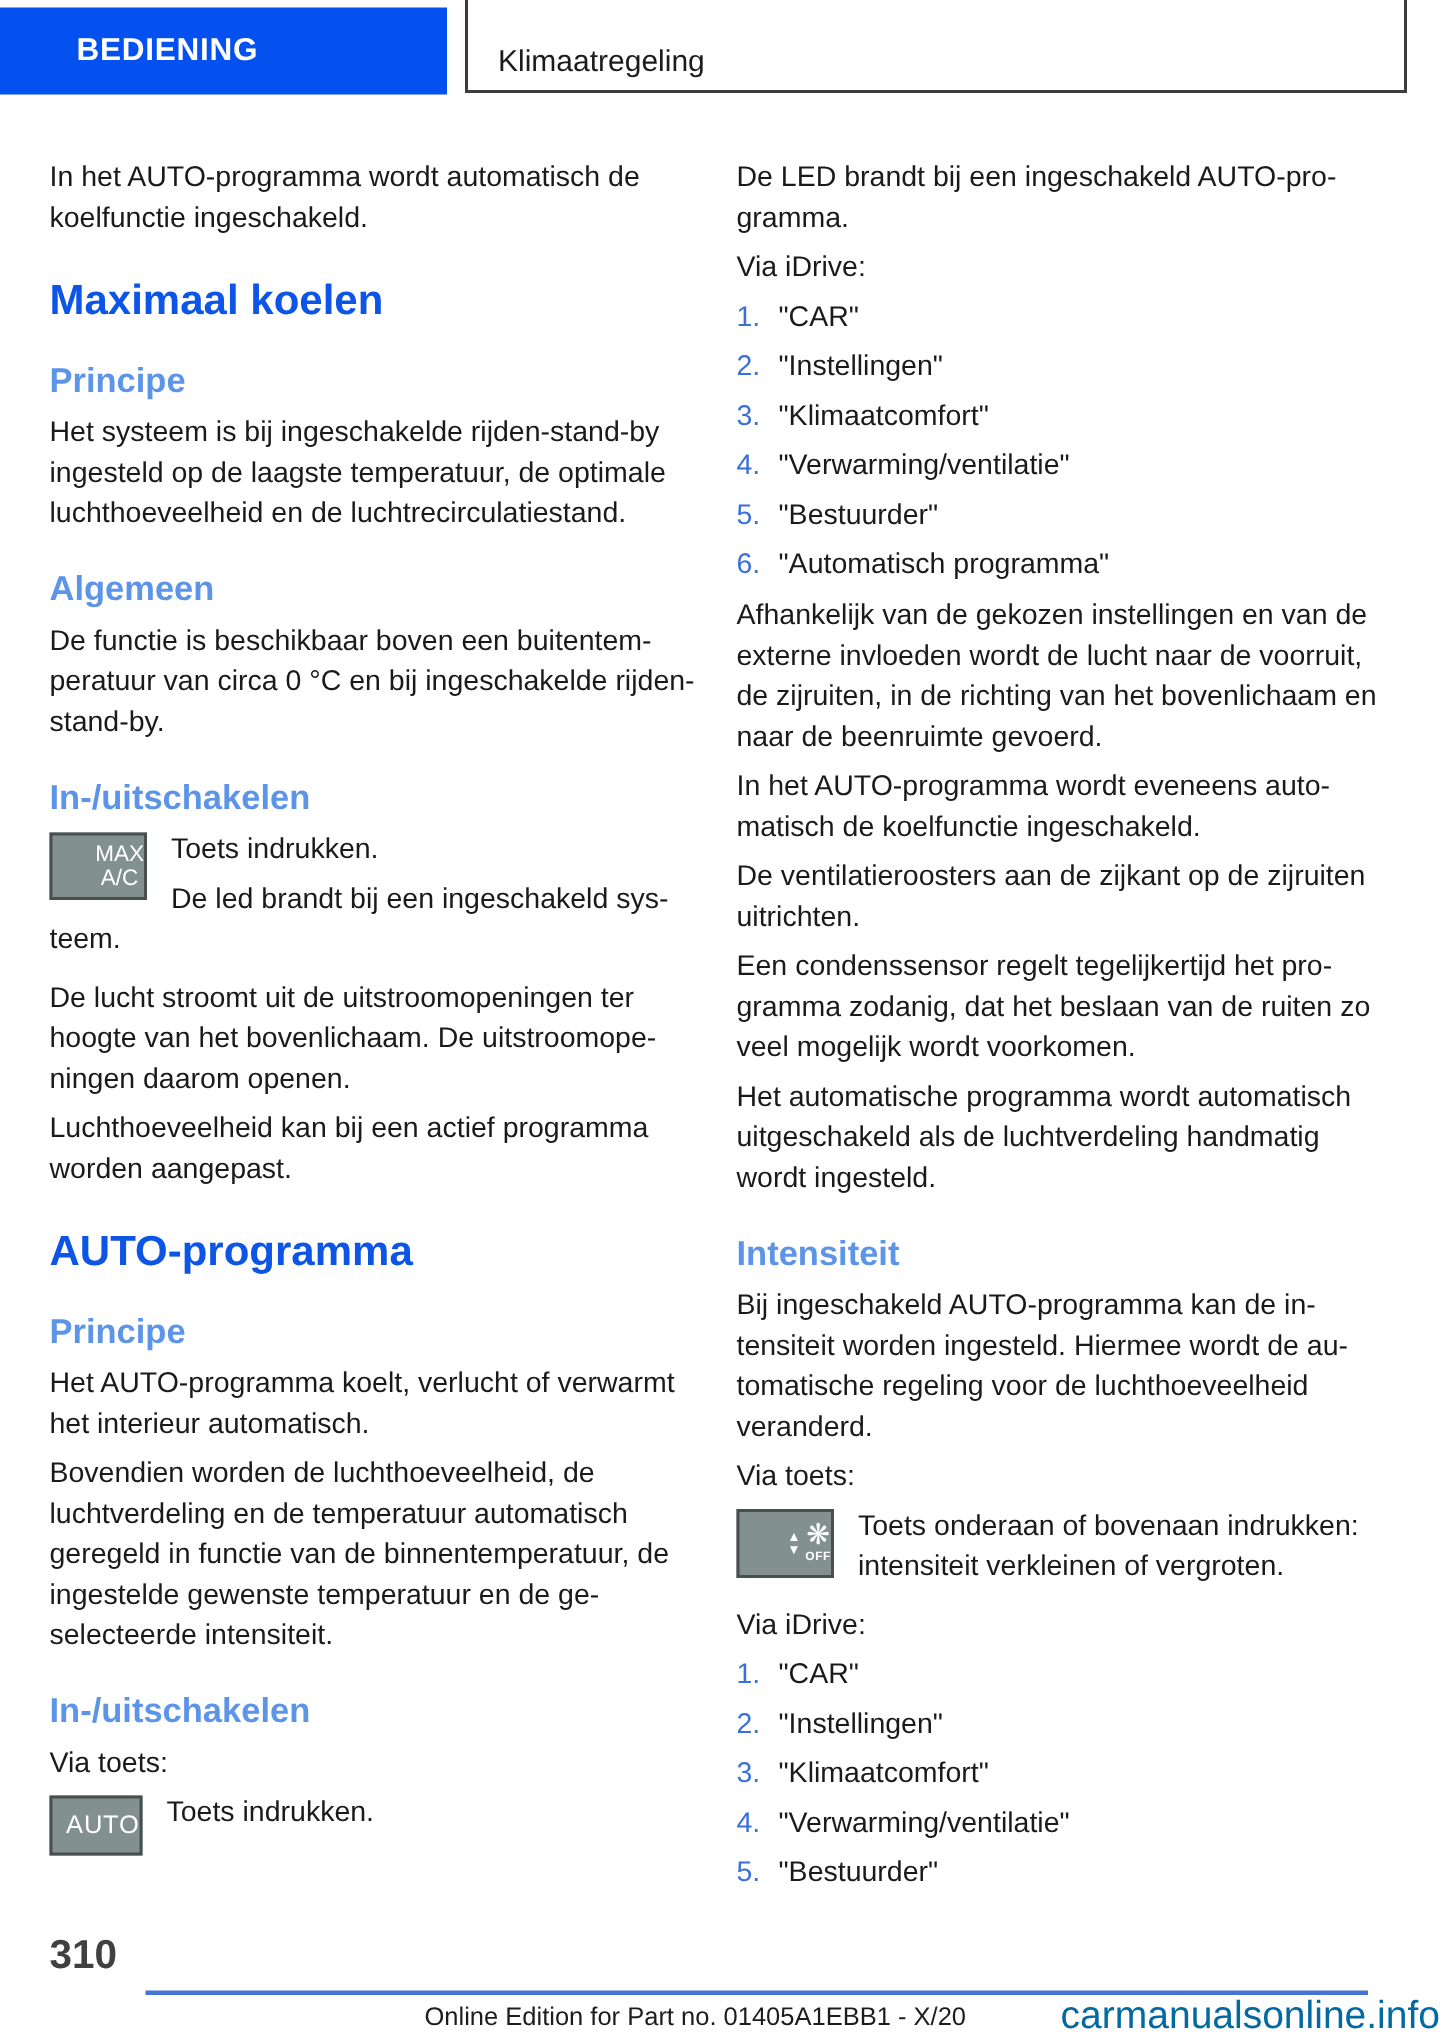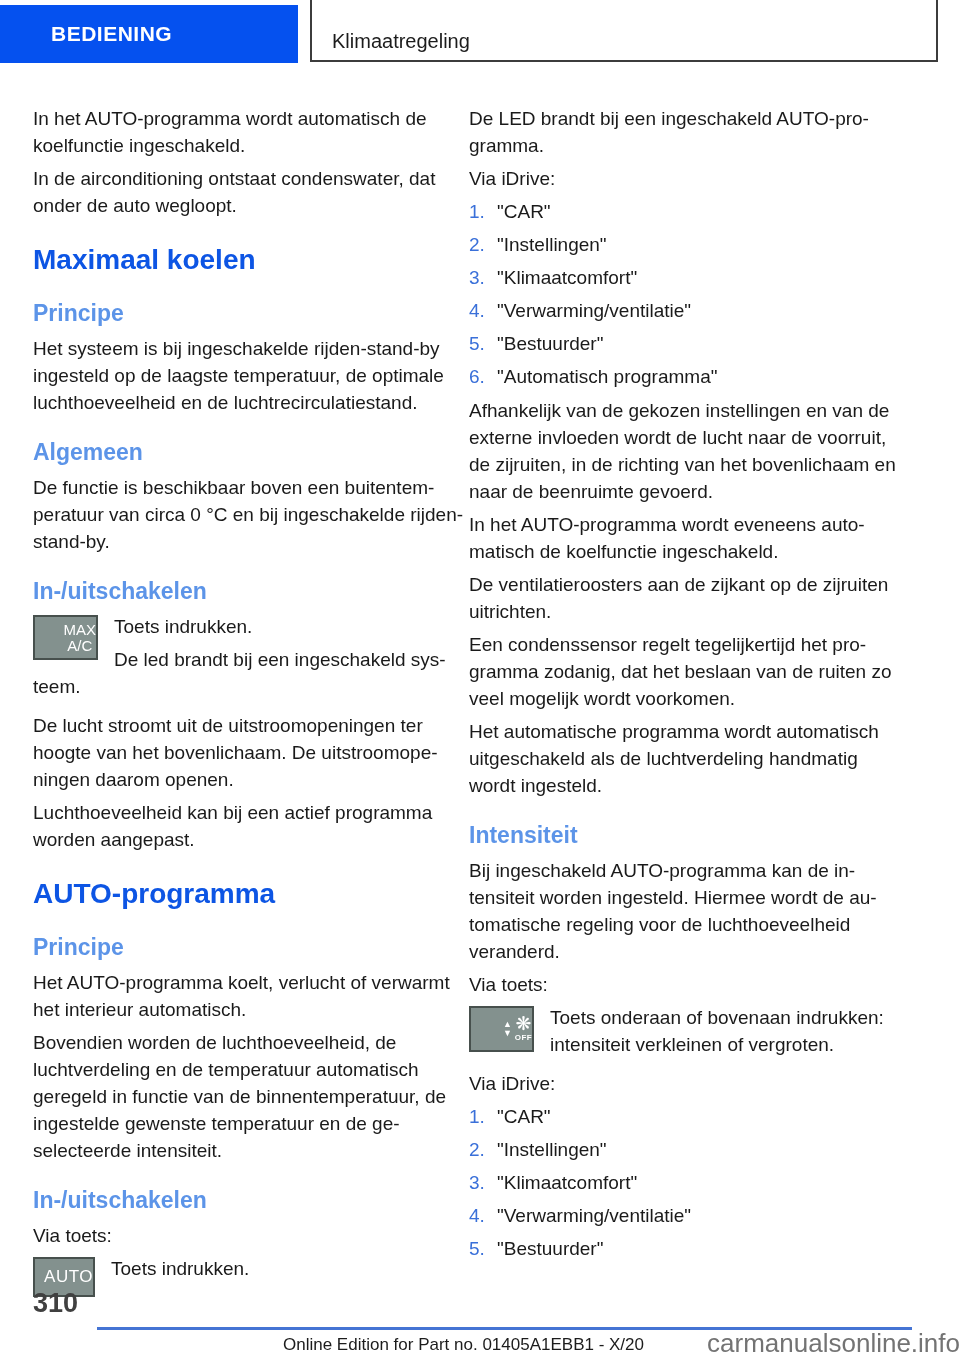--- a/index.html
+++ b/index.html
@@ -17,21 +17,21 @@
     font-size:21px; font-weight:bold; letter-spacing:.5px;
   }
   .hdr-chapter {
     position:absolute; left:310px; top:-6px; width:628px; height:68px;
     border:2px solid #3c3c3c; box-sizing:border-box;
     display:flex; align-items:flex-end; padding:0 0 7px 20px;
     font-size:20px; color:#1c1c1c; background:#ffffff;
   }
 
   
-  .content { position:absolute; top:105px; left:33px; width:894px; display:flex; }
+  .content { position:absolute; top:105px; left:33px; width:894px; display:flex; gap:22px; }
   .col { width:436px; }
 
   p.body { font-size:19px; line-height:27px; margin:0 0 6px 0; }
   h2.sect {
     font-size:28px; line-height:34px; font-weight:bold; color:#0d55e4;
     margin:24px 0 0 0;
   }
   h3.sub {
     font-size:23px; line-height:26px; font-weight:bold; color:#5c94e8;
     margin:23px 0 9px 0;
@@ -63,40 +63,39 @@
   .pageno {
     position:absolute; left:33px; top:1288px; font-size:27px; font-weight:bold; color:#404040;
   }
   .footline {
     position:absolute; left:97px; top:1327px; width:815px; height:3px; background:#4574d4;
   }
   .edition {
     position:absolute; left:283px; top:1335px; font-size:17px; color:#1c1c1c; white-space:nowrap;
   }
   .watermark {
-    position:absolute; right:0px; top:1328px; font-size:26px; color:#737373; white-space:nowrap;
+    position:absolute; right:0px; top:1328px; font-size:26px; color:#0369a1; white-space:nowrap;
   }
 </style>
 </head>
 <body>
 
 <div class="page">
 
   <div class="hdr-section">
     <span>BEDIENING</span>
   </div>
   <div class="hdr-chapter">
     <span>Klimaatregeling</span>
   </div>
 
   <div class="content">
 
     <div class="col">
       <p class="body">In het AUTO-programma wordt automatisch de koelfunctie ingeschakeld.</p>
-      <p class="body">In de airconditioning ontstaat condenswater, dat onder de auto wegloopt.</p>
 
       <h2 class="sect">Maximaal koelen</h2>
       <h3 class="sub">Principe</h3>
       <p class="body">Het systeem is bij ingeschakelde rijden-stand-by ingesteld op de laagste temperatuur, de optimale luchthoeveelheid en de luchtrecirculatiestand.</p>
 
       <h3 class="sub">Algemeen</h3>
       <p class="body">De functie is beschikbaar boven een buitentem­peratuur van circa 0 °C en bij ingeschakelde rij­den-stand-by.</p>
 
       <h3 class="sub">In-/uitschakelen</h3>
       <div class="keyblock">

